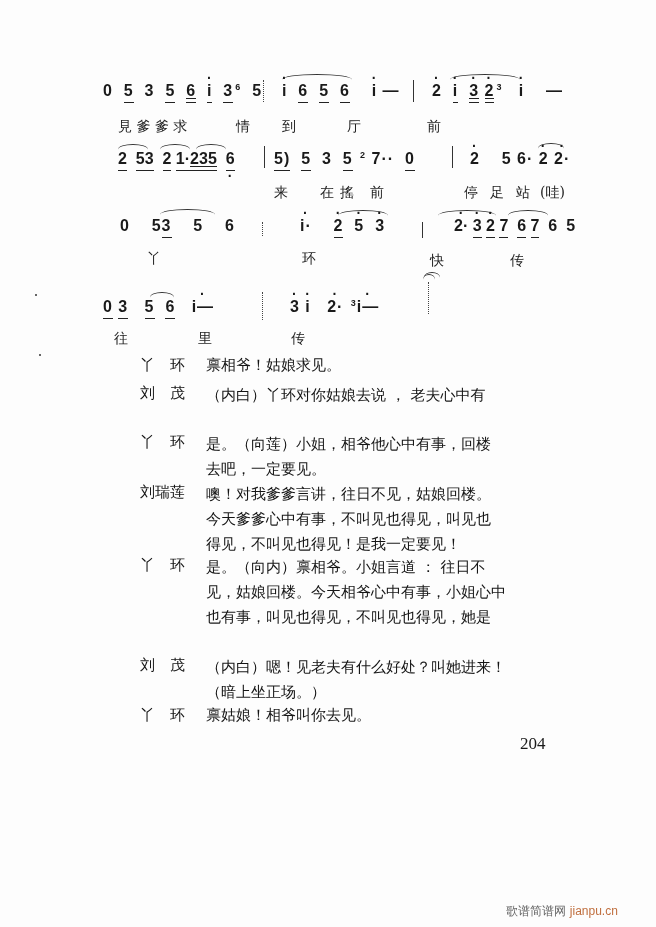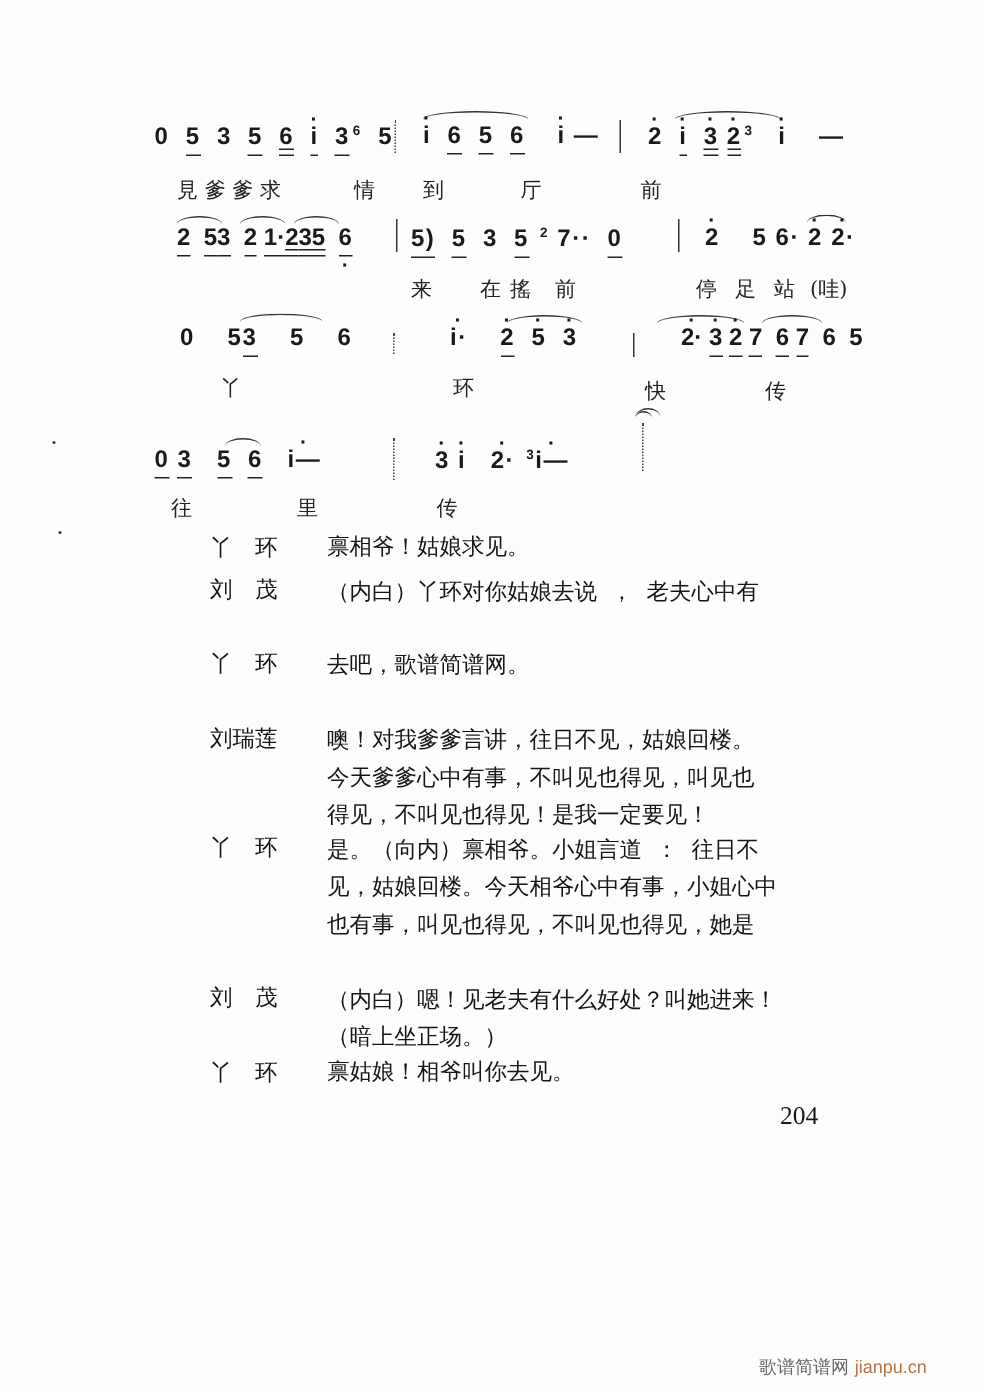--- a/index.html
+++ b/index.html
@@ -15,21 +15,21 @@
     .n.uu::after { content: ""; position: absolute; left: 0; right: 0; bottom: -3px; height: 3px; border-top: 1.3px solid #222; border-bottom: 1.3px solid #222; }
     .n.hi::before { content: "·"; position: absolute; left: 0; right: 0; top: -12px; font-size: 14px; }
     .n.lo::before { content: "·"; position: absolute; left: 0; right: 0; bottom: -16px; font-size: 14px; }
     .grace { font-size: 9px; vertical-align: super; margin-left: 2px; }
     .slur { position: absolute; height: 10px; border-top: 1.3px solid #333; border-radius: 50% 50% 0 0; }
     .bar { position: absolute; width: 1.3px; background: #333; }
     .bar.dotted { background: none; border-left: 1.3px dotted #444; }
     .lyric { font-family: "DejaVu Serif", serif; font-size: 14px; color: #222; }
     .dlg { font-family: "DejaVu Serif", serif; font-size: 15px; line-height: 21px; color: #151515; }
     .speaker { position: absolute; left: 140px; width: 78px; }
-    .speech { position: absolute; left: 218px; width: 380px; font-family: Liberation Mono, monospace; }
+    .speech { position: absolute; left: 206px; width: 380px; }
     .speech div { white-space: nowrap; }
     .pageno { font-family: "Liberation Serif", serif; font-size: 17px; }
     .watermark { font-size: 12px; color: #666; }
     .watermark .url { color: #c07040; font-family: "Liberation Sans", sans-serif; }
     .speck { position: absolute; width: 2px; height: 2px; background: #333; border-radius: 1px; }
   </style>
 </head>
 <body>
 
 <div class="abs notes" style="left:103px; top:82px;">
@@ -169,21 +169,22 @@
   </div>
   <div>
     <div class="abs speaker" style="top:383px;">刘　茂</div>
     <div class="speech" style="top:383px; line-height:25px;">
       <div>（内白）丫环对你姑娘去说 ， 老夫心中有</div>
     </div>
   </div>
   <div>
     <div class="abs speaker" style="top:432px;">丫　环</div>
     <div class="speech" style="top:432px; line-height:25px;">
-      <div>去吧，歌谱简谱网。</div>
+      <div>是。（向莲）小姐，相爷他心中有事，回楼</div>
+      <div>去吧，一定要见。</div>
     </div>
   </div>
   <div>
     <div class="abs speaker" style="top:482px;">刘瑞莲</div>
     <div class="speech" style="top:482px; line-height:25px;">
       <div>噢！对我爹爹言讲，往日不见，姑娘回楼。</div>
       <div>今天爹爹心中有事，不叫见也得见，叫见也</div>
       <div>得见，不叫见也得见！是我一定要见！</div>
     </div>
   </div>

